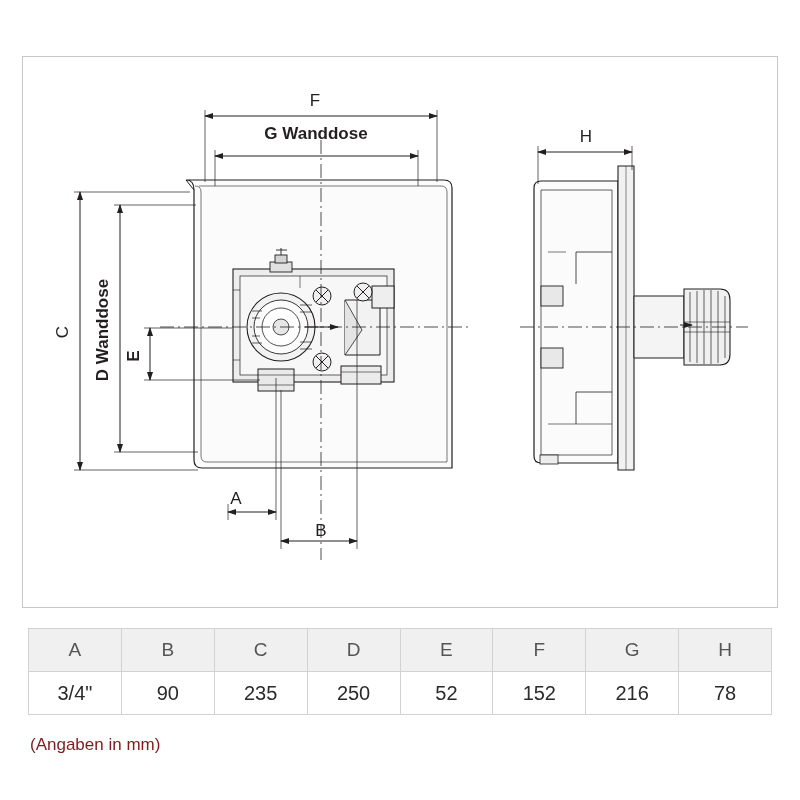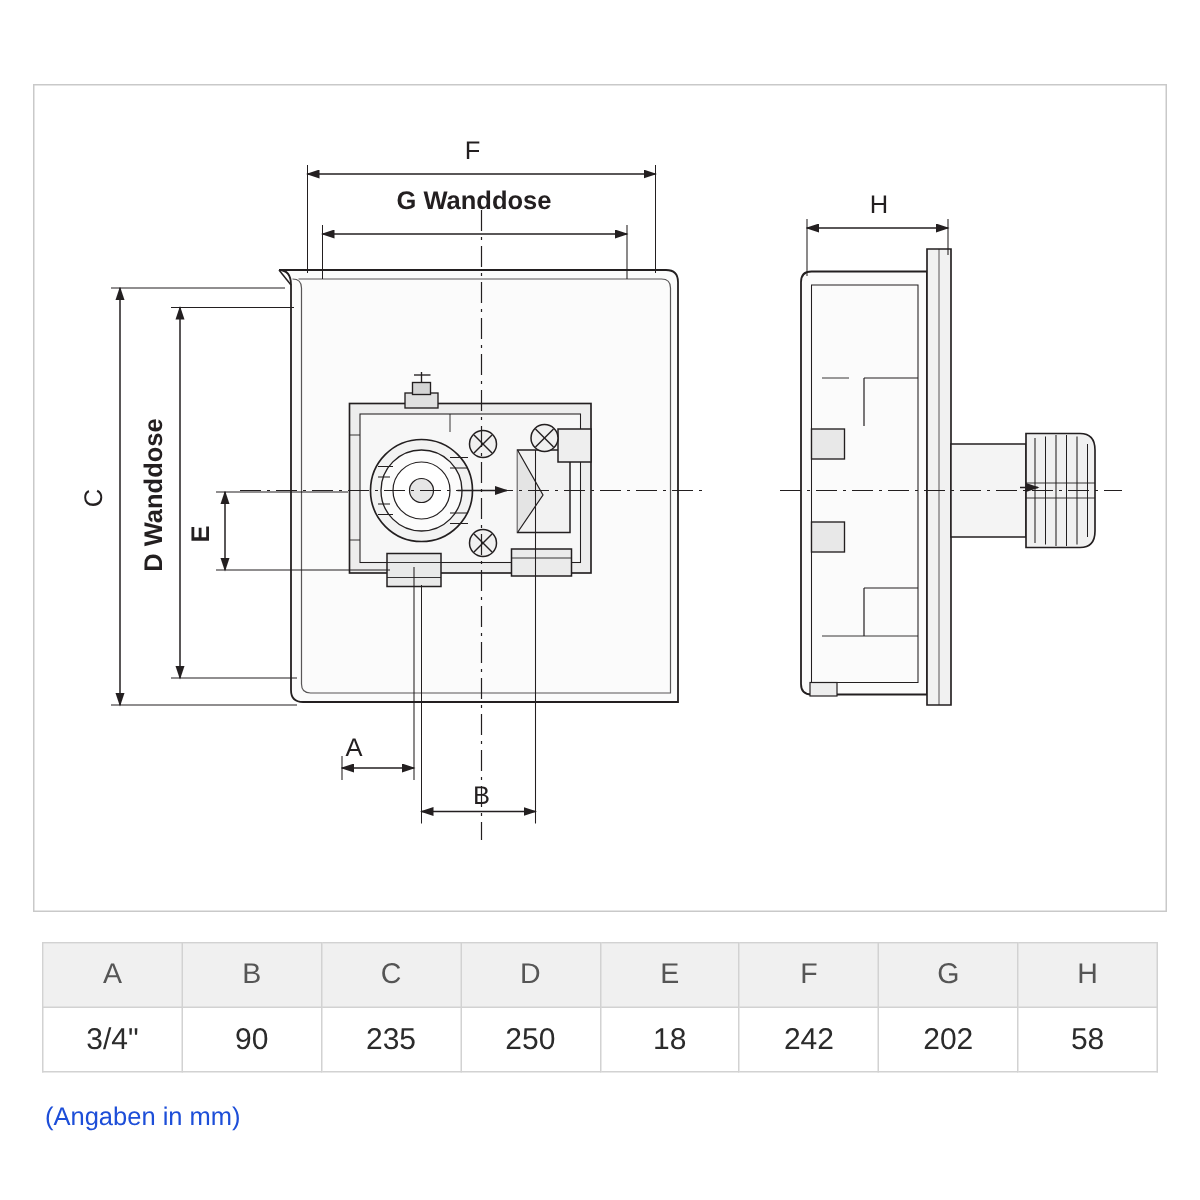--- a/index.html
+++ b/index.html
@@ -68,21 +68,21 @@
   .spec-table td {
     background: #ffffff;
     color: #2b2b2b;
     font-size: 20px;
   }
   .units-note {
     position: absolute;
     left: 30px;
     top: 735px;
     font-size: 17px;
-    color: #1d4ed8;
+    color: #7f1d1d;
   }
 
   .lbl {
     font-family: "Liberation Sans", sans-serif;
     font-size: 17px;
     fill: #231f20;
   }
   .lbl-b {
     font-family: "Liberation Sans", sans-serif;
     font-size: 17px;
@@ -291,23 +291,23 @@
         <th>G</th>
         <th>H</th>
       </tr>
     </thead>
     <tbody>
       <tr>
         <td>3/4"</td>
         <td>90</td>
         <td>235</td>
         <td>250</td>
-        <td>18</td>
-        <td>242</td>
-        <td>202</td>
-        <td>58</td>
+        <td>52</td>
+        <td>152</td>
+        <td>216</td>
+        <td>78</td>
       </tr>
     </tbody>
   </table>
 
   <div class="units-note">(Angaben in mm)</div>
 
 </div>
 
 </body></html>

